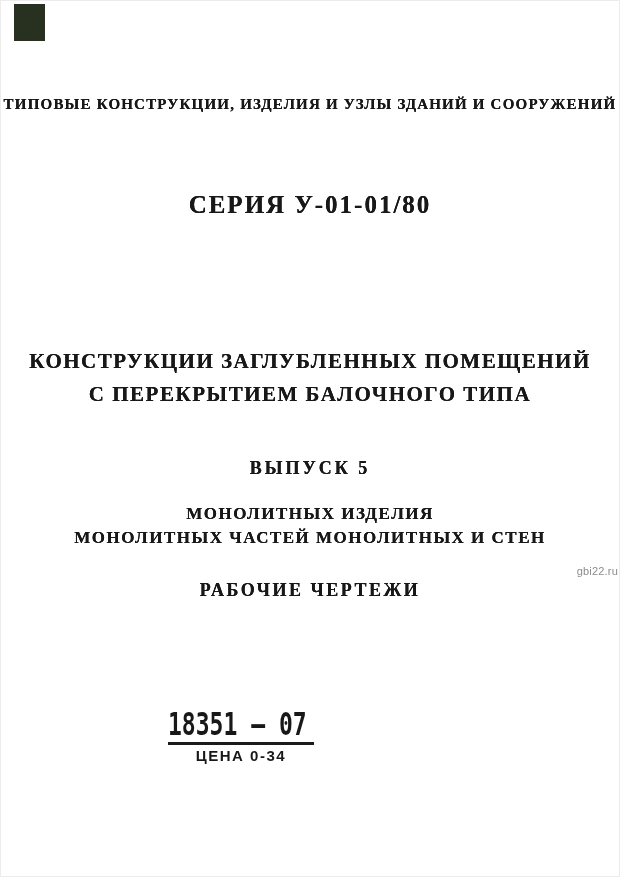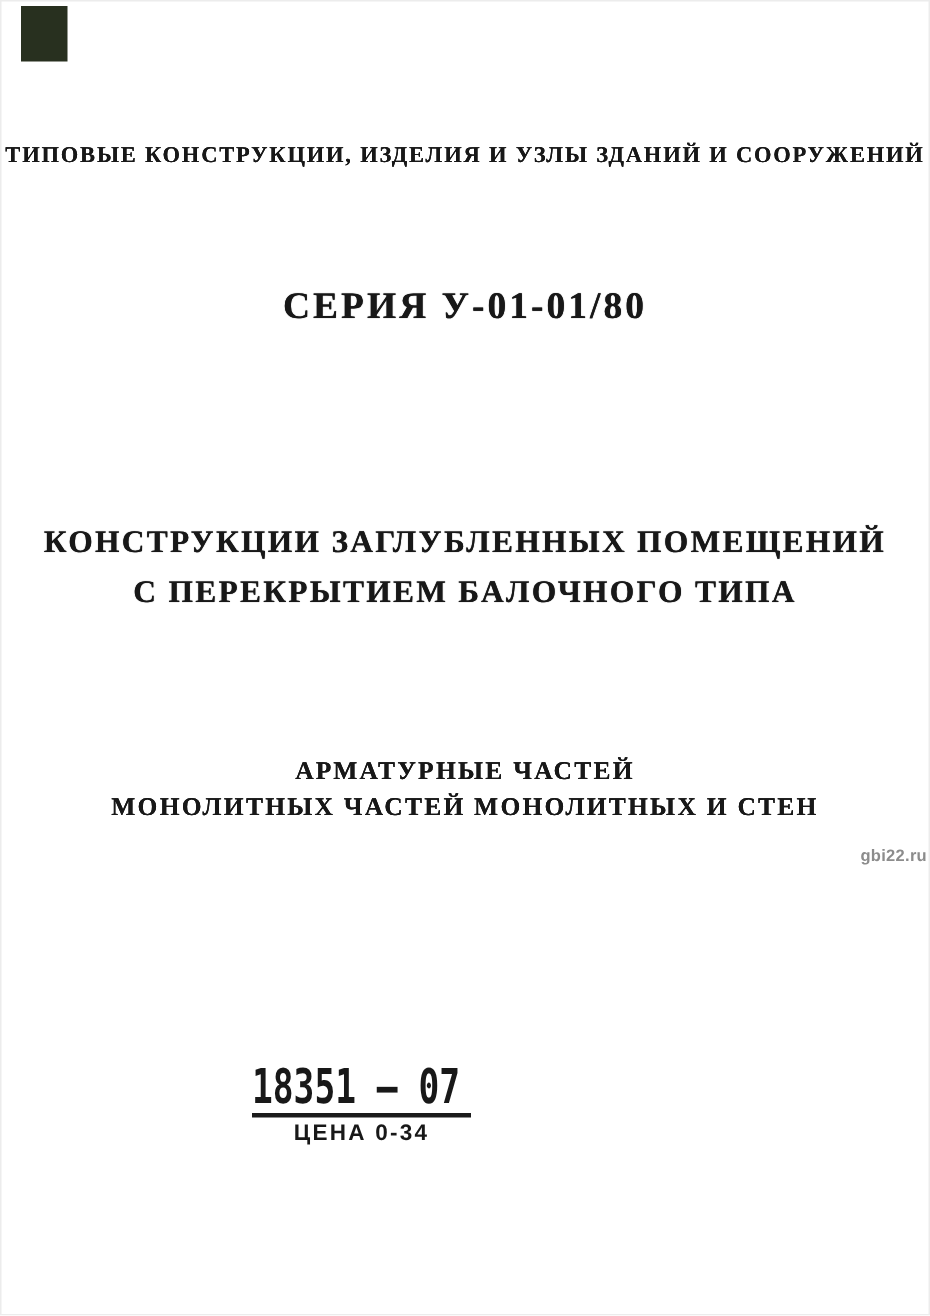--- a/index.html
+++ b/index.html
@@ -83,21 +83,21 @@
     font-size: 18px;
     letter-spacing: 2.5px;
     text-shadow: 0 0 0.5px #000;
   }
   .watermark {
     position: absolute;
     top: 564px;
     right: 1px;
     font-family: "Liberation Sans", sans-serif;
     font-size: 11px;
-    font-weight: 700;
+    font-weight: 400;
     letter-spacing: 0.2px;
   }
   .stamp {
     position: absolute;
     left: 167px;
     top: 706px;
     width: 150px;
   }
   .stamp-number {
     font-family: "DejaVu Sans Mono", monospace;
@@ -134,28 +134,30 @@
 
   <div class="txt header-line">ТИПОВЫЕ КОНСТРУКЦИИ, ИЗДЕЛИЯ И УЗЛЫ ЗДАНИЙ И СООРУЖЕНИЙ</div>
 
   <div class="txt series-line">СЕРИЯ У-01-01/80</div>
 
   <div class="main-title">
     <div>КОНСТРУКЦИИ ЗАГЛУБЛЕННЫХ ПОМЕЩЕНИЙ</div>
     <div>С ПЕРЕКРЫТИЕМ БАЛОЧНОГО ТИПА</div>
   </div>
 
+  <div class="txt issue-line">ВЫПУСК 5</div>
 
   <div class="subtitle">
-    <div>АРМАТУРНЫЕ ЧАСТЕЙ</div>
+    <div>МОНОЛИТНЫХ ИЗДЕЛИЯ</div>
     <div>МОНОЛИТНЫХ ЧАСТЕЙ МОНОЛИТНЫХ И СТЕН</div>
   </div>
 
   <div class="watermark" style="color: rgb(140, 140, 140);">gbi22.ru</div>
 
+  <div class="txt doctype-line">РАБОЧИЕ ЧЕРТЕЖИ</div>
 
   <div class="stamp">
     <div class="stamp-number">18351 — 07</div>
     <div class="stamp-rule" style="background: rgb(27, 27, 27);"></div>
     <div class="stamp-price">ЦЕНА 0-34</div>
   </div>
 
 </div>
 
 </body></html>

